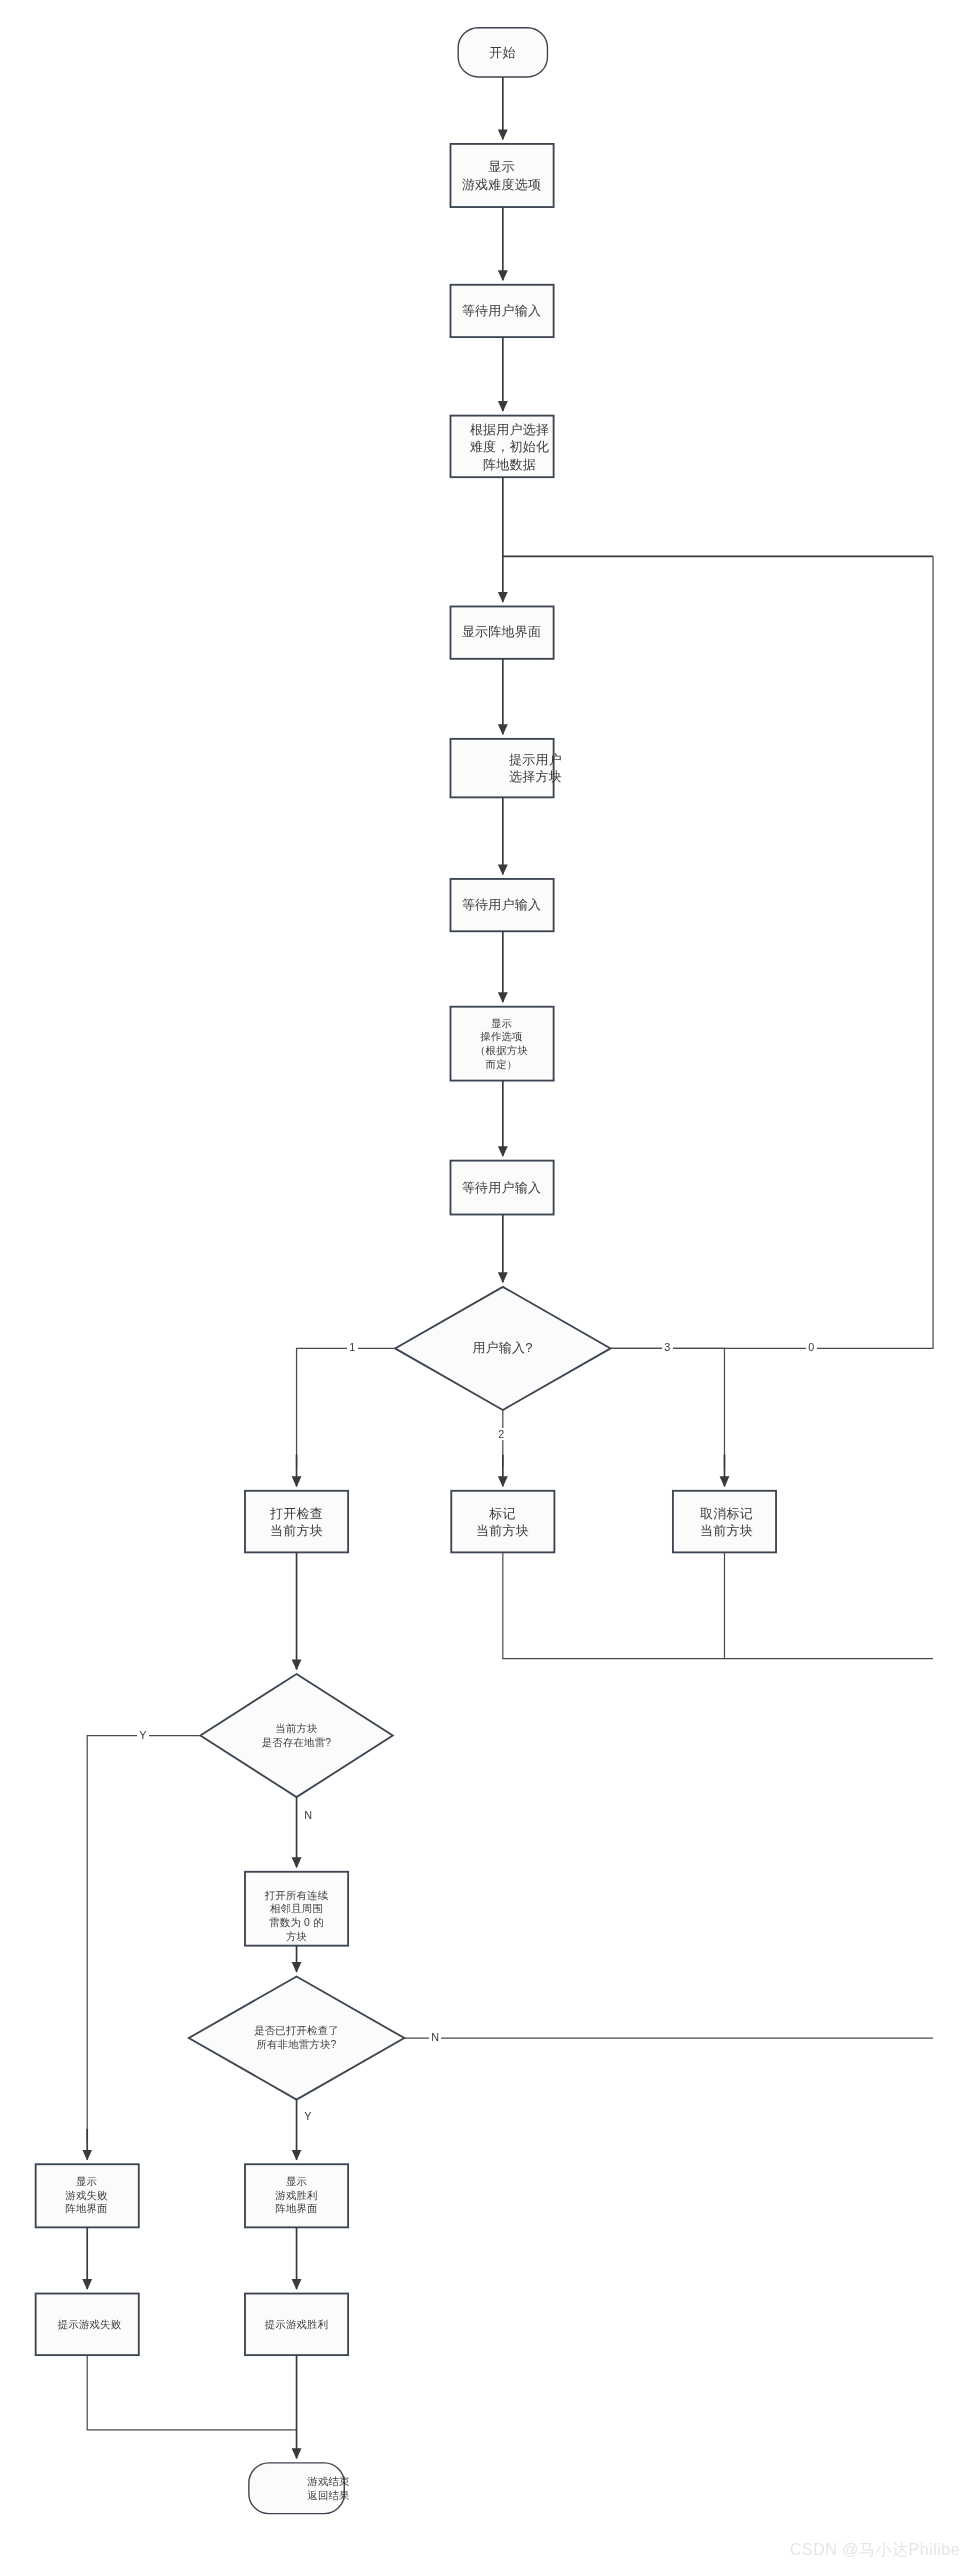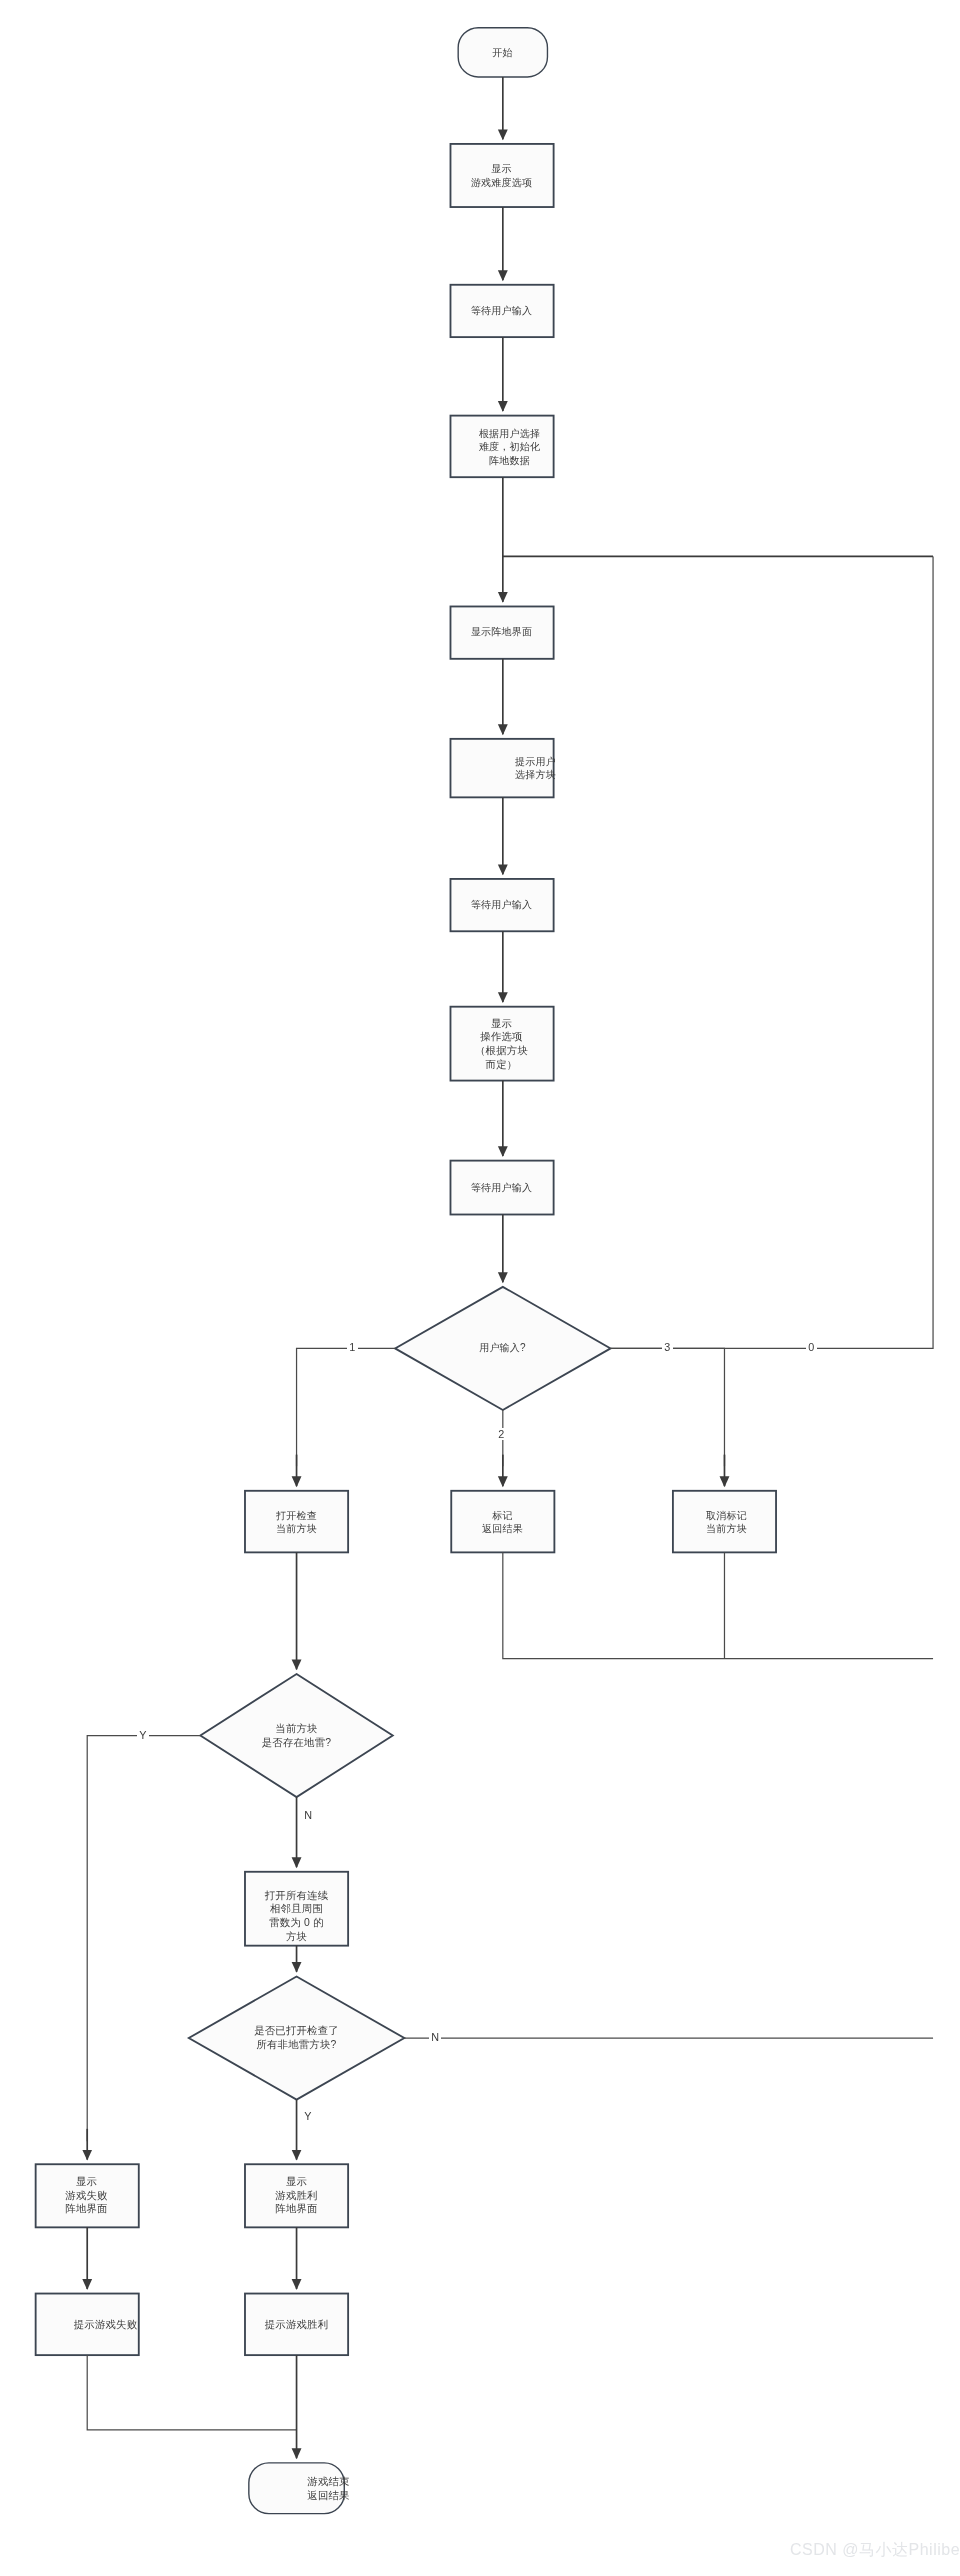--- a/index.html
+++ b/index.html
@@ -45,21 +45,21 @@
     stroke: #3c4551;
     stroke-width: 1.8;
   }
   .node-label {
     position: absolute;
     display: flex;
     align-items: center;
     justify-content: center;
     text-align: center;
     color: #3b3b3b;
-    font-size: 10px;
+    font-size: 13px;
     line-height: 1.32;
     letter-spacing: 0.2px;
     white-space: pre-line;
     pointer-events: none;
     font-family: "Liberation Sans", "DejaVu Sans", sans-serif;
   }
   .node-label.small {
     font-size: 10.4px;
   }
   .edge-label {
@@ -207,21 +207,21 @@
 而定）</div>
 
   <div class="node-label" style="left:450px; top:1161px; width:103px; height:54px;">等待用户输入</div>
 
   <div class="node-label" style="left:441px; top:1325px; width:123px; height:46px;">用户输入?</div>
 
   <div class="node-label" style="left:245px; top:1491px; width:103px; height:62px;">打开检查
 当前方块</div>
 
   <div class="node-label" style="left:451px; top:1491px; width:103px; height:62px;">标记
-返回结果</div>
+当前方块</div>
 
   <div class="node-label" style="left:673px; top:1491px; width:107px; height:62px;">取消标记
 当前方块</div>
 
   <div class="node-label small" style="left:231px; top:1709px; width:131px; height:54px;">当前方块
 是否存在地雷?</div>
 
   <div class="node-label small" style="left:245px; top:1872px; width:103px; height:88px;">打开所有连续
 相邻且周围
 雷数为 0 的
@@ -231,21 +231,21 @@
 所有非地雷方块?</div>
 
   <div class="node-label small" style="left:35px; top:2164px; width:103px; height:63px;">显示
 游戏失败
 阵地界面</div>
 
   <div class="node-label small" style="left:245px; top:2164px; width:103px; height:63px;">显示
 游戏胜利
 阵地界面</div>
 
-  <div class="node-label small" style="left:35px; top:2294px; width:103px; height:62px;padding-left:19px;">提示游戏失败</div>
+  <div class="node-label small" style="left:19px; top:2294px; width:103px; height:62px;padding-left:19px;">提示游戏失败</div>
 
   <div class="node-label small" style="left:245px; top:2294px; width:103px; height:62px;">提示游戏胜利</div>
 
   <div class="node-label small" style="left:249px; top:2463px; width:95px; height:51px;padding-left:32px;">游戏结束
 返回结果</div>
 
   <div class="edge-label" style="left:347px; top:1341px;">1</div>
 
   <div class="edge-label" style="left:496px; top:1428px;">2</div>
 

